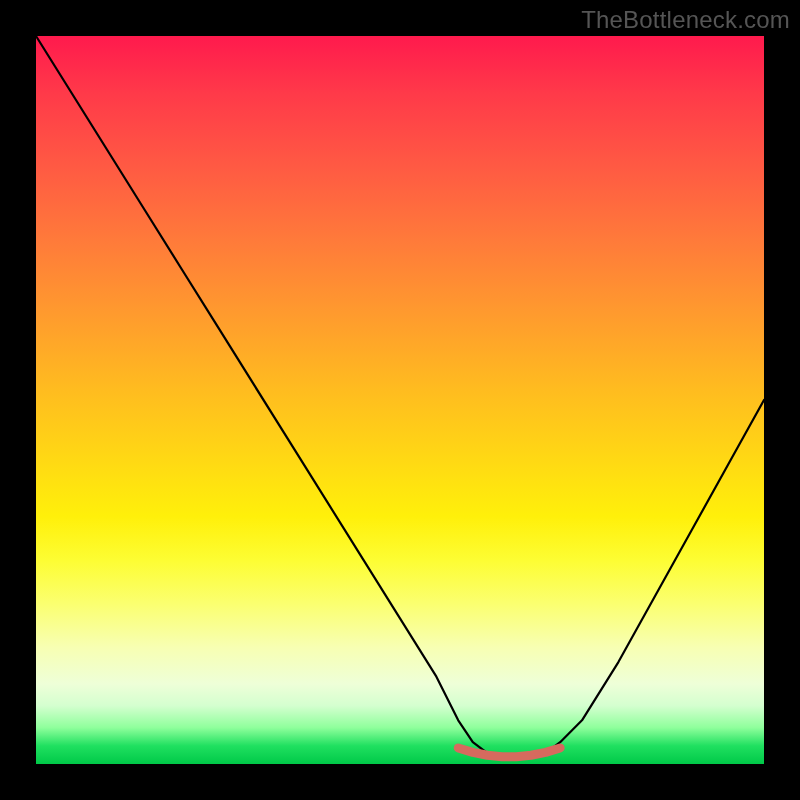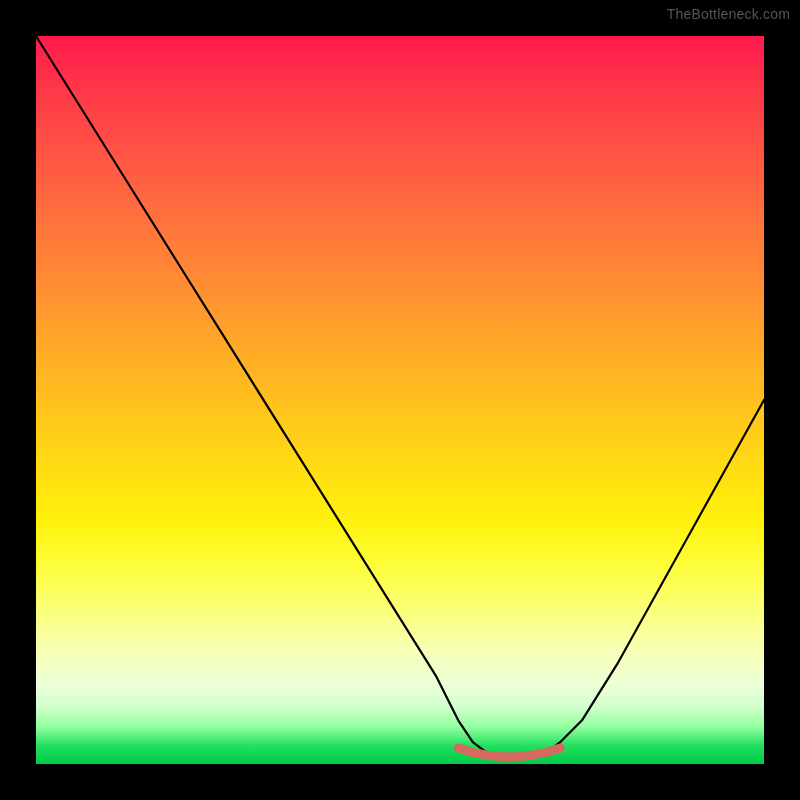--- a/index.html
+++ b/index.html
@@ -42,21 +42,21 @@
       #8fff9c 95%,
       #20e060 97.5%,
       #00c948 100%
     );
   }
   .watermark {
     position: absolute;
     top: 6px;
     right: 10px;
     color: #555;
-    font-size: 14px;
+    font-size: 24px;
     font-weight: 500;
     letter-spacing: 0.2px;
     user-select: none;
   }
   svg.curve {
     position: absolute;
     left: 0;
     top: 0;
     width: 728px;
     height: 728px;

